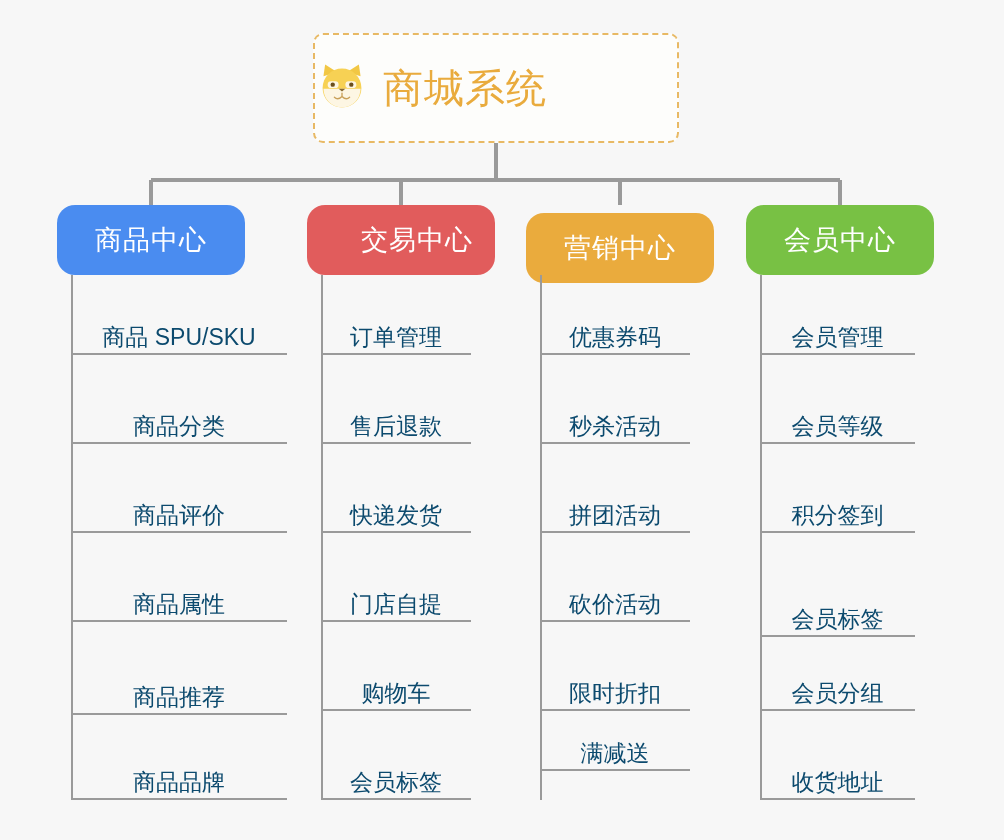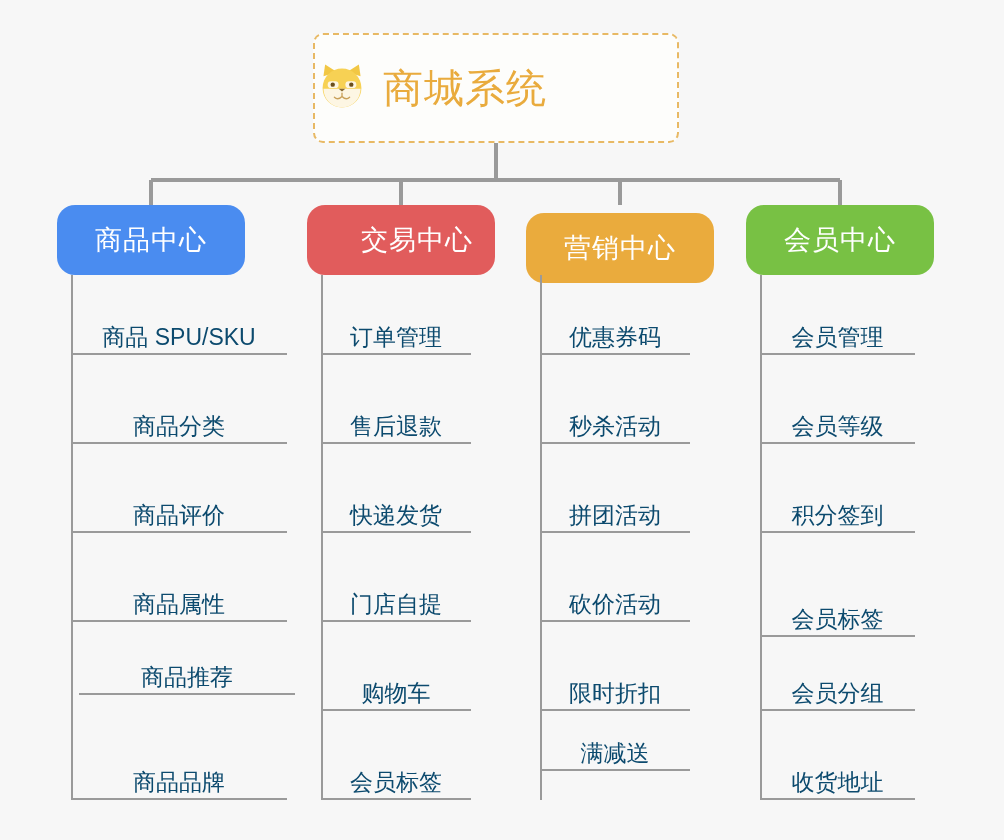--- a/index.html
+++ b/index.html
@@ -152,21 +152,21 @@
       </div>
       <div class="leaf-item" style="top: 125px; width: 216px;">
         <span class="leaf-label">商品分类</span>
       </div>
       <div class="leaf-item" style="top: 214px; width: 216px;">
         <span class="leaf-label">商品评价</span>
       </div>
       <div class="leaf-item" style="top: 303px; width: 216px;">
         <span class="leaf-label">商品属性</span>
       </div>
-      <div class="leaf-item" style="top: 376px; width: 216px; margin-left: 8px;">
+      <div class="leaf-item" style="top: 396px; width: 216px;">
         <span class="leaf-label">商品推荐</span>
       </div>
       <div class="leaf-item" style="top: 481px; width: 216px; justify-content: center;">
         <span class="leaf-label">商品品牌</span>
       </div>
     </div>
     <div class="cat-box" style="left: 307px; top: 205px; background: rgb(225, 92, 92); padding-left: 32px;">
       <span>交易中心</span>
     </div>
     <div class="leaf-col" style="left: 321px; top: 275px;">

